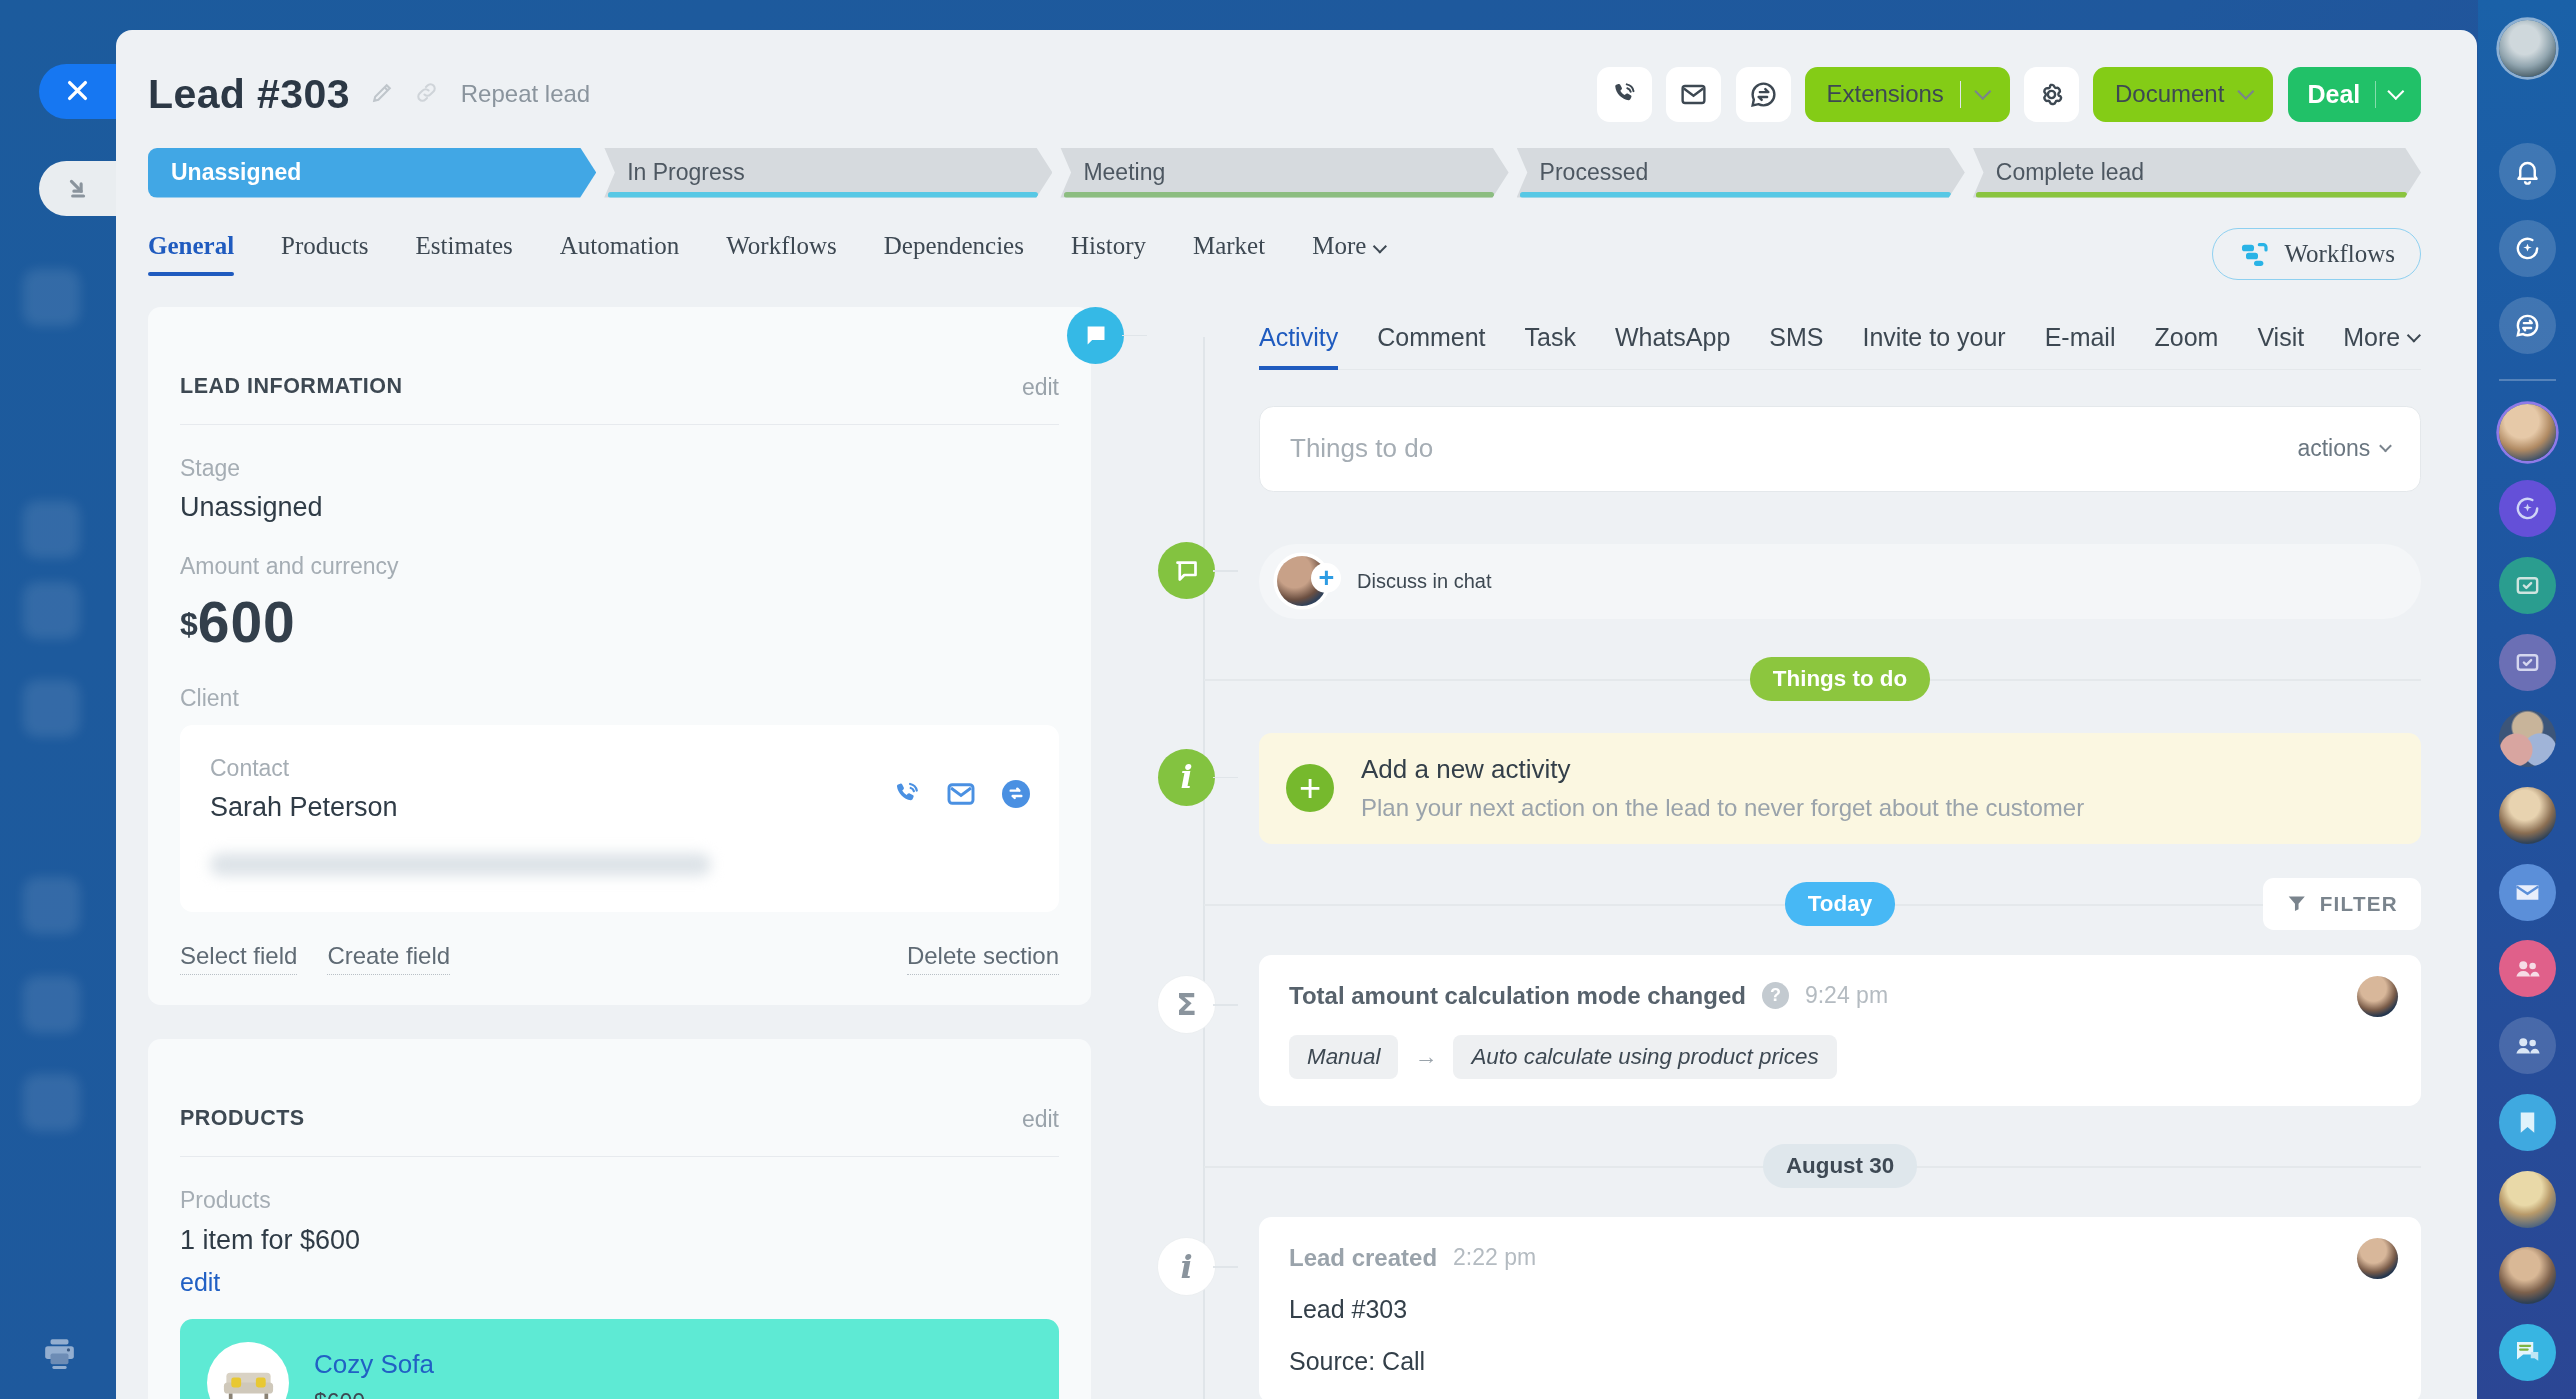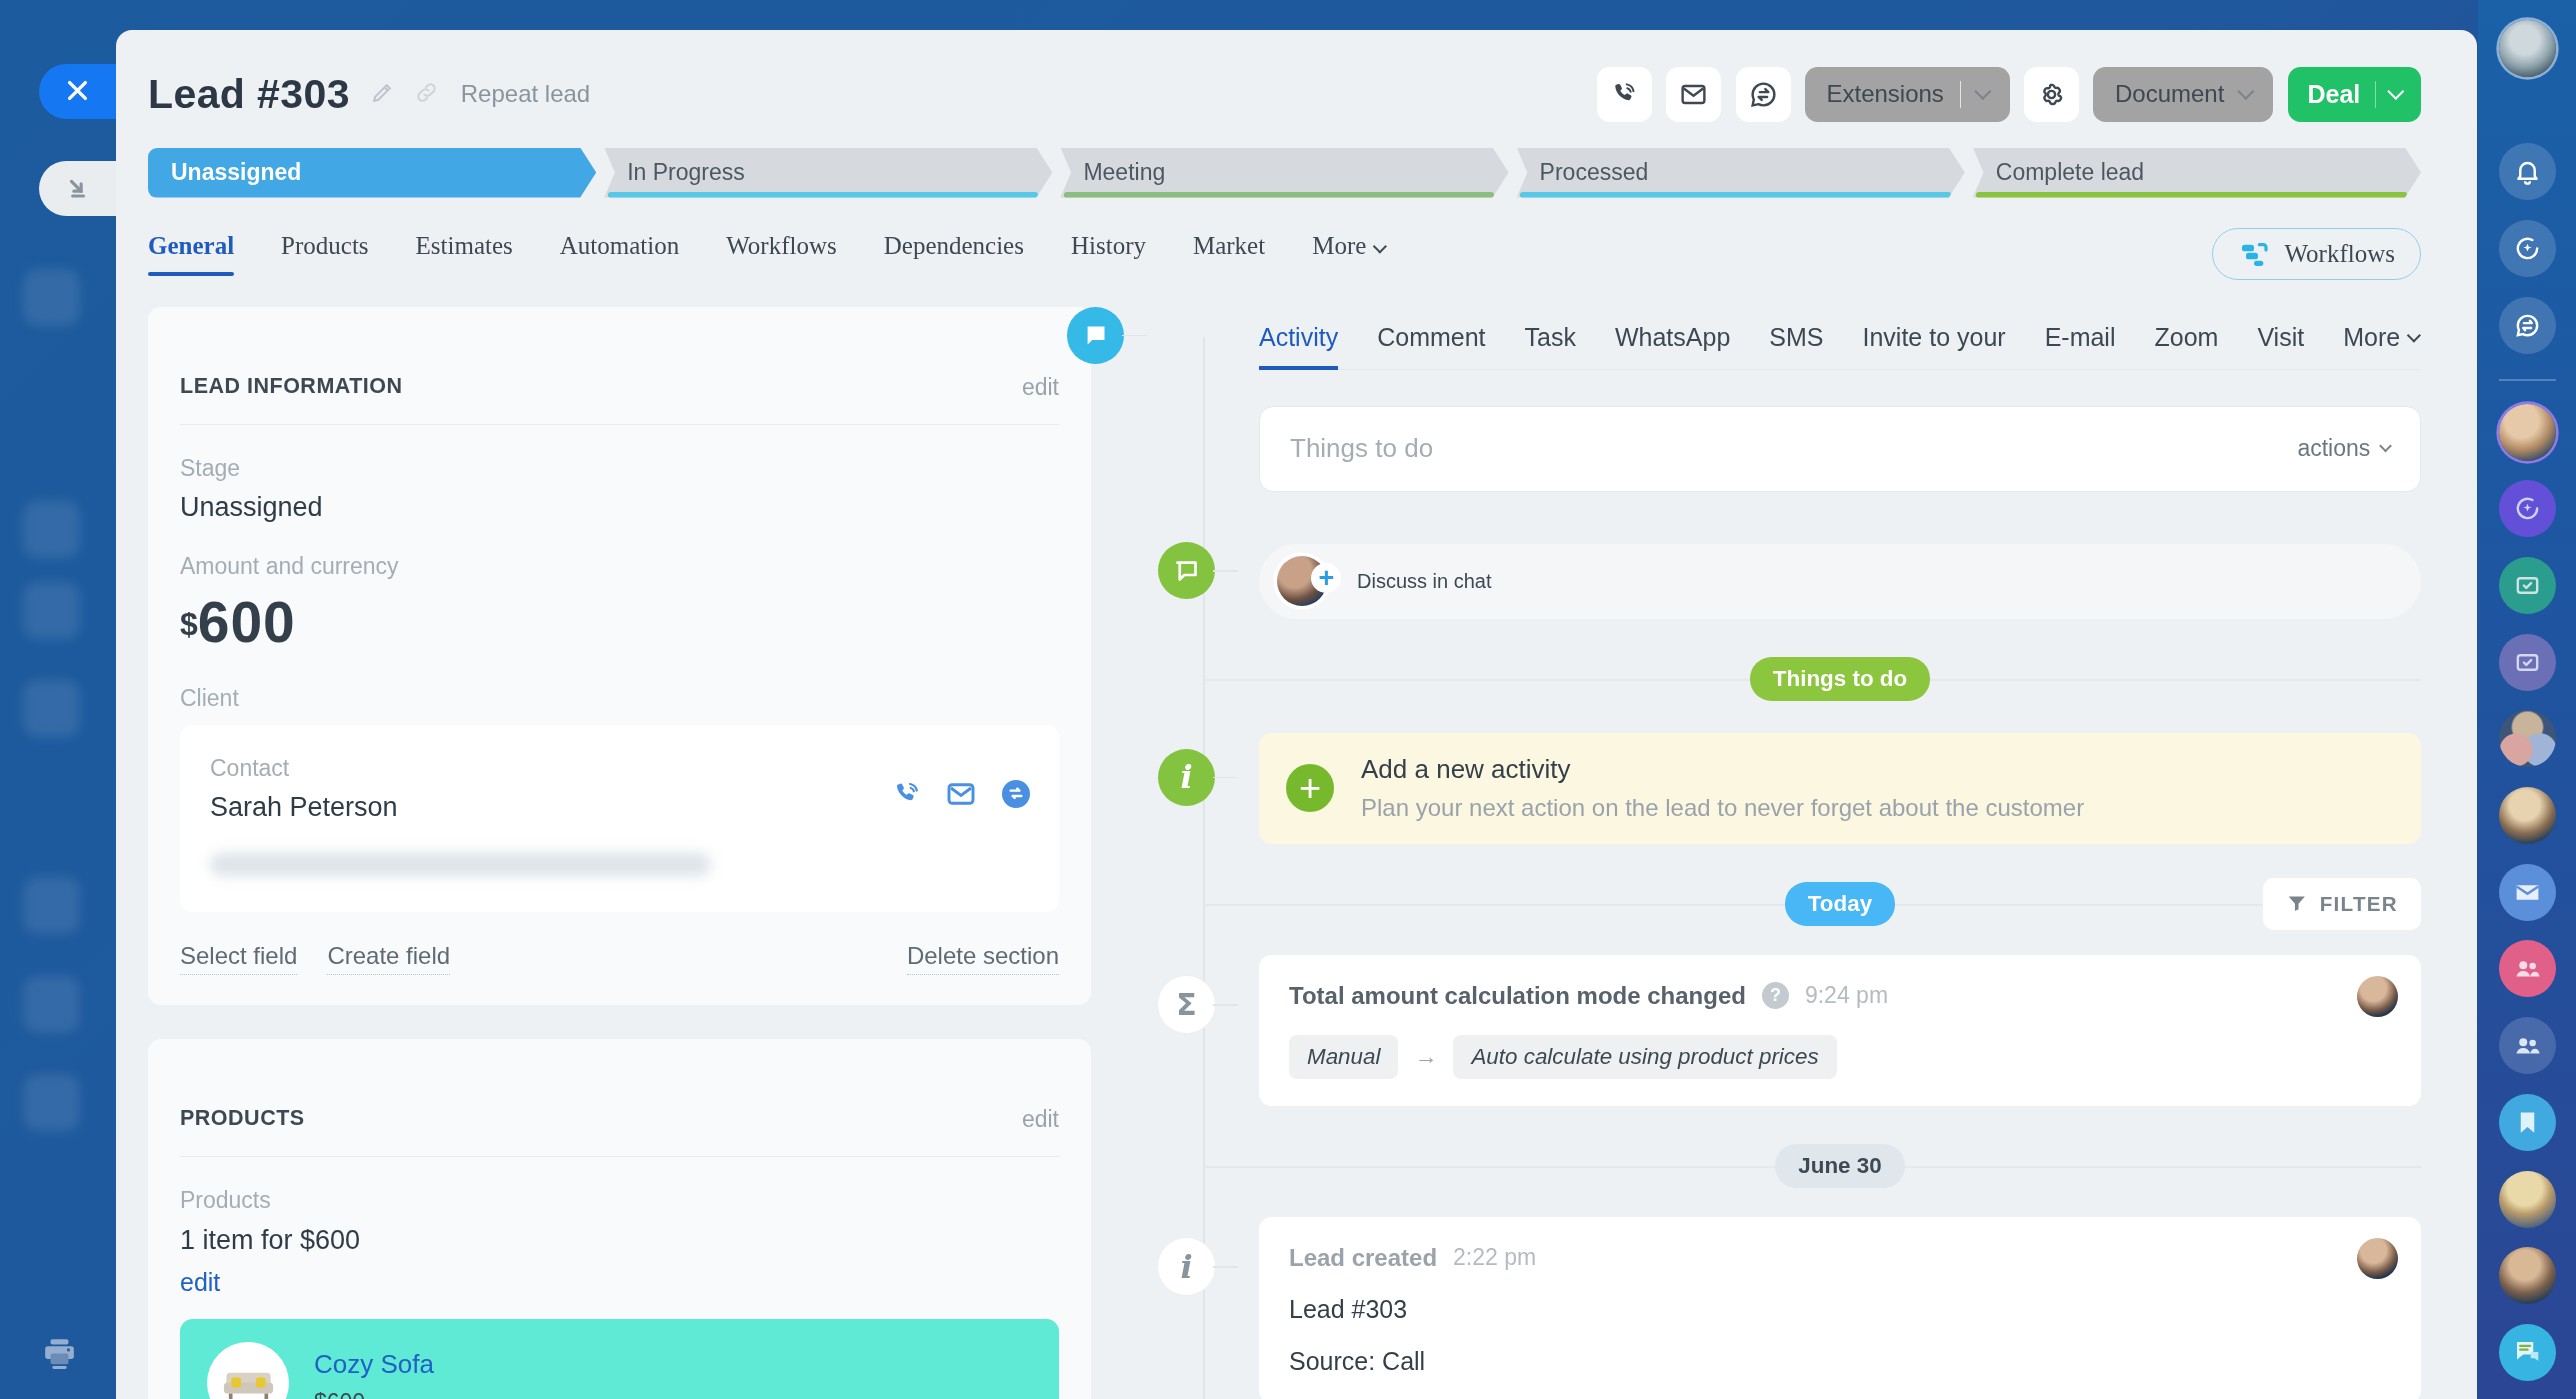--- a/index.html
+++ b/index.html
@@ -24,21 +24,21 @@
     background:#eef1f4; border-radius:16px 16px 0 0; padding:36px 56px 0 32px; overflow:hidden; }
 
   
   .hdr { display:flex; align-items:center; height:57px; }
   .hdr-title { font-size:41px; font-weight:700; color:#2c3845; letter-spacing:0.4px; }
   .hdr-icon { margin-left:19.7px; opacity:.55; cursor:pointer; }
   .hdr-sub { margin-left:21.5px; font-size:24px; color:#8a949d; }
   .hdr-right { margin-left:auto; display:flex; align-items:center; gap:14.3px; }
   .sq-btn { width:55px; height:55px; background:#fff; border-radius:12.5px; display:flex;
     align-items:center; justify-content:center; cursor:pointer; }
-  .bar-btn { height:55px; background:#a3a3a3; border-radius:12.5px; display:flex; align-items:center;
+  .bar-btn { height:55px; background:#84cc16; border-radius:12.5px; display:flex; align-items:center;
     padding:0 21.5px; font-size:24px; color:#3d4852; cursor:pointer; gap:16px; }
   .bar-div { width:0.9px; height:27px; background:#e1e5e9; }
   .chev { width:11.6px; height:11.6px; border-right:2.7px solid #7a848d; border-bottom:2.7px solid #7a848d;
     transform:rotate(45deg) translate(-1.8px,-1.8px); display:inline-block; }
   .deal-btn { height:55px; background:#21c168; border-radius:12.5px; display:flex; align-items:center;
     padding:0 19.7px; gap:14.3px; cursor:pointer; }
   .deal-btn span.lbl { color:#fff; font-size:25px; font-weight:700; }
   .deal-btn .bar-div { background:rgba(255,255,255,.45); }
   .deal-btn .chev { border-color:#fff; }
 
@@ -486,21 +486,21 @@
         <div class="ev-ava ava ava2"></div>
         <div class="tag-row">
           <span class="tag">Manual</span>
           <span class="tag-arrow">→</span>
           <span class="tag">Auto calculate using product prices</span>
         </div>
       </div>
 
       <div class="pill-row">
         <div class="hr"></div>
-        <span class="pill p-gray">June 30</span>
+        <span class="pill p-gray">August 30</span>
       </div>
 
       <div class="event">
         <div class="marker m-white" style="left:-101px;top:21.5px;box-shadow:0 0 0 0.9px #eceff1">
           <span class="m-info">i</span>
         </div>
         <div class="ev-head">
           <span class="ev-title dim">Lead created</span>
           <span class="ev-time">2:22 pm</span>
         </div>

